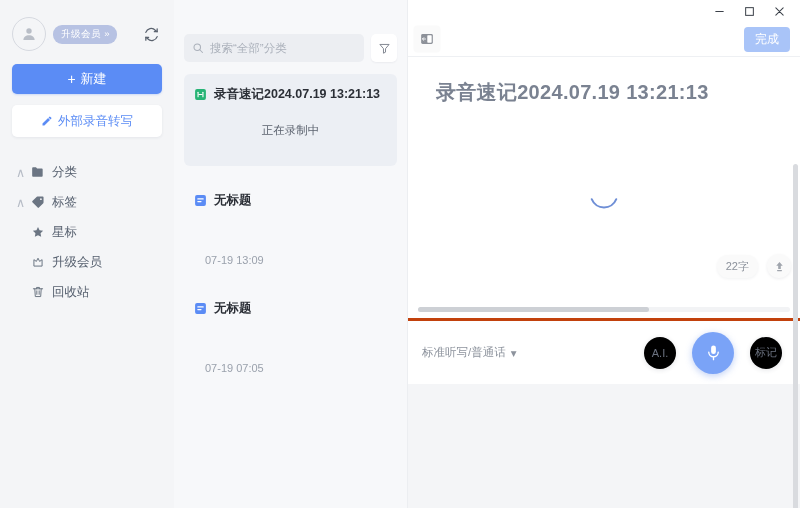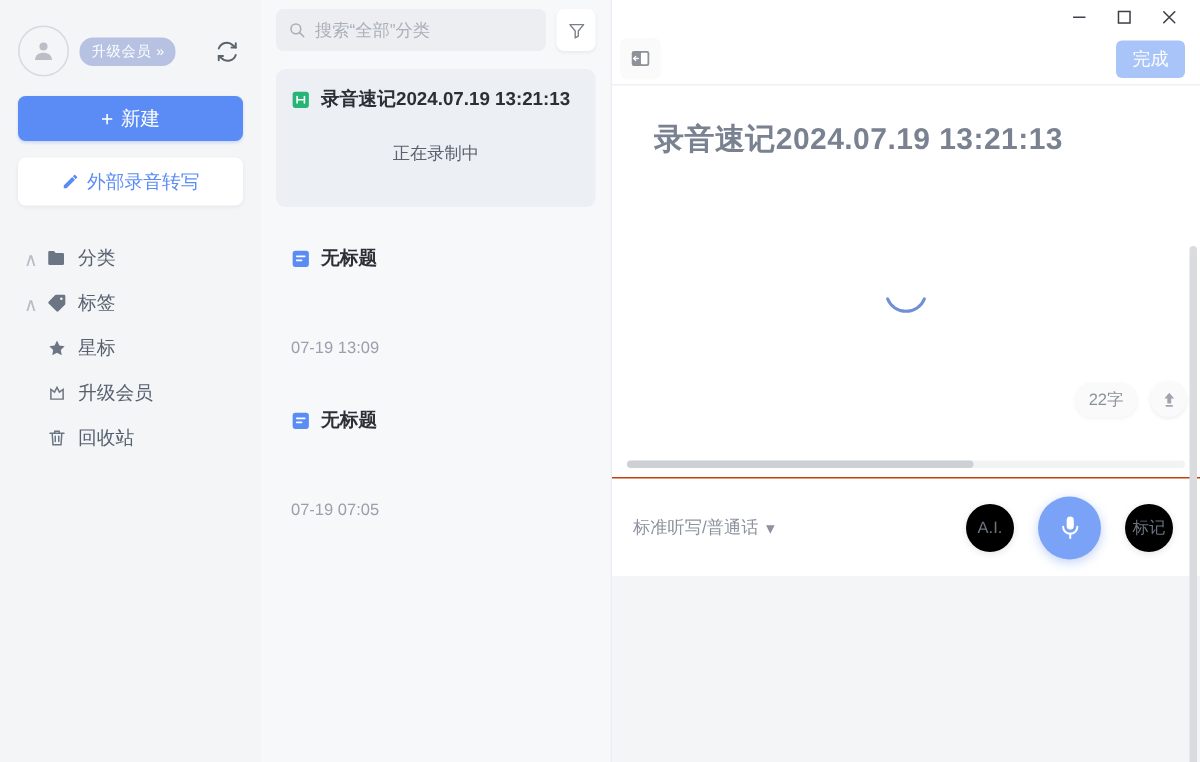--- a/index.html
+++ b/index.html
@@ -99,21 +99,22 @@
   .listpanel {
     width: 234px; flex: 0 0 234px;
     height: 508px;
     background: #f7f8fa;
     padding: 0 10px;
     border-right: 1px solid #eceef1;
     position: relative;
   }
   .search-row {
     display: flex; align-items: center; gap: 7px;
-    padding-top: 6px;
+    padding-top: 18px;
+    margin-top: 16px;
   }
   .search-box {
     flex: 1 1 auto;
     height: 28px;
     background: #eceef2;
     border-radius: 5px;
     display: flex; align-items: center;
     padding: 0 8px;
     gap: 6px;
     color: #aab0ba;
@@ -141,21 +142,21 @@
     font-size: 12.5px; font-weight: bold; color: #2b2f36;
     white-space: nowrap;
   }
   .note-sub {
     margin-top: 20px;
     text-align: center;
     font-size: 11.5px;
     color: #5b626e;
   }
   .note-time {
-    position: absolute; left: 10px; bottom: 8px;
+    position: absolute; left: 21px; bottom: 8px;
     font-size: 11px; color: #9aa1ac;
   }
   .note-card.plain { height: 96px; padding-top: 14px; }
 
   
   .editor {
     flex: 1 1 auto; height: 384px;
     background: #ffffff;
     display: flex; flex-direction: column;
     position: relative;
@@ -250,21 +251,21 @@
   }
   .hscroll-thumb {
     position: absolute; left: 0; top: 0;
     width: 62%; height: 5px;
     background: #cdd0d5;
     border-radius: 3px;
   }
   .bottombar {
     height: 66px;
     background: #ffffff;
-    border-top: 1px solid #c2410c;
+    border-top: 3px solid #c2410c;
     display: flex; align-items: center;
     padding: 0 18px 0 14px;
   }
   .mode-select {
     font-size: 11.5px; color: #8d939d;
     display: flex; align-items: center; gap: 5px;
   }
   .actions {
     margin-left: auto;
     display: flex; align-items: center; gap: 16px;

